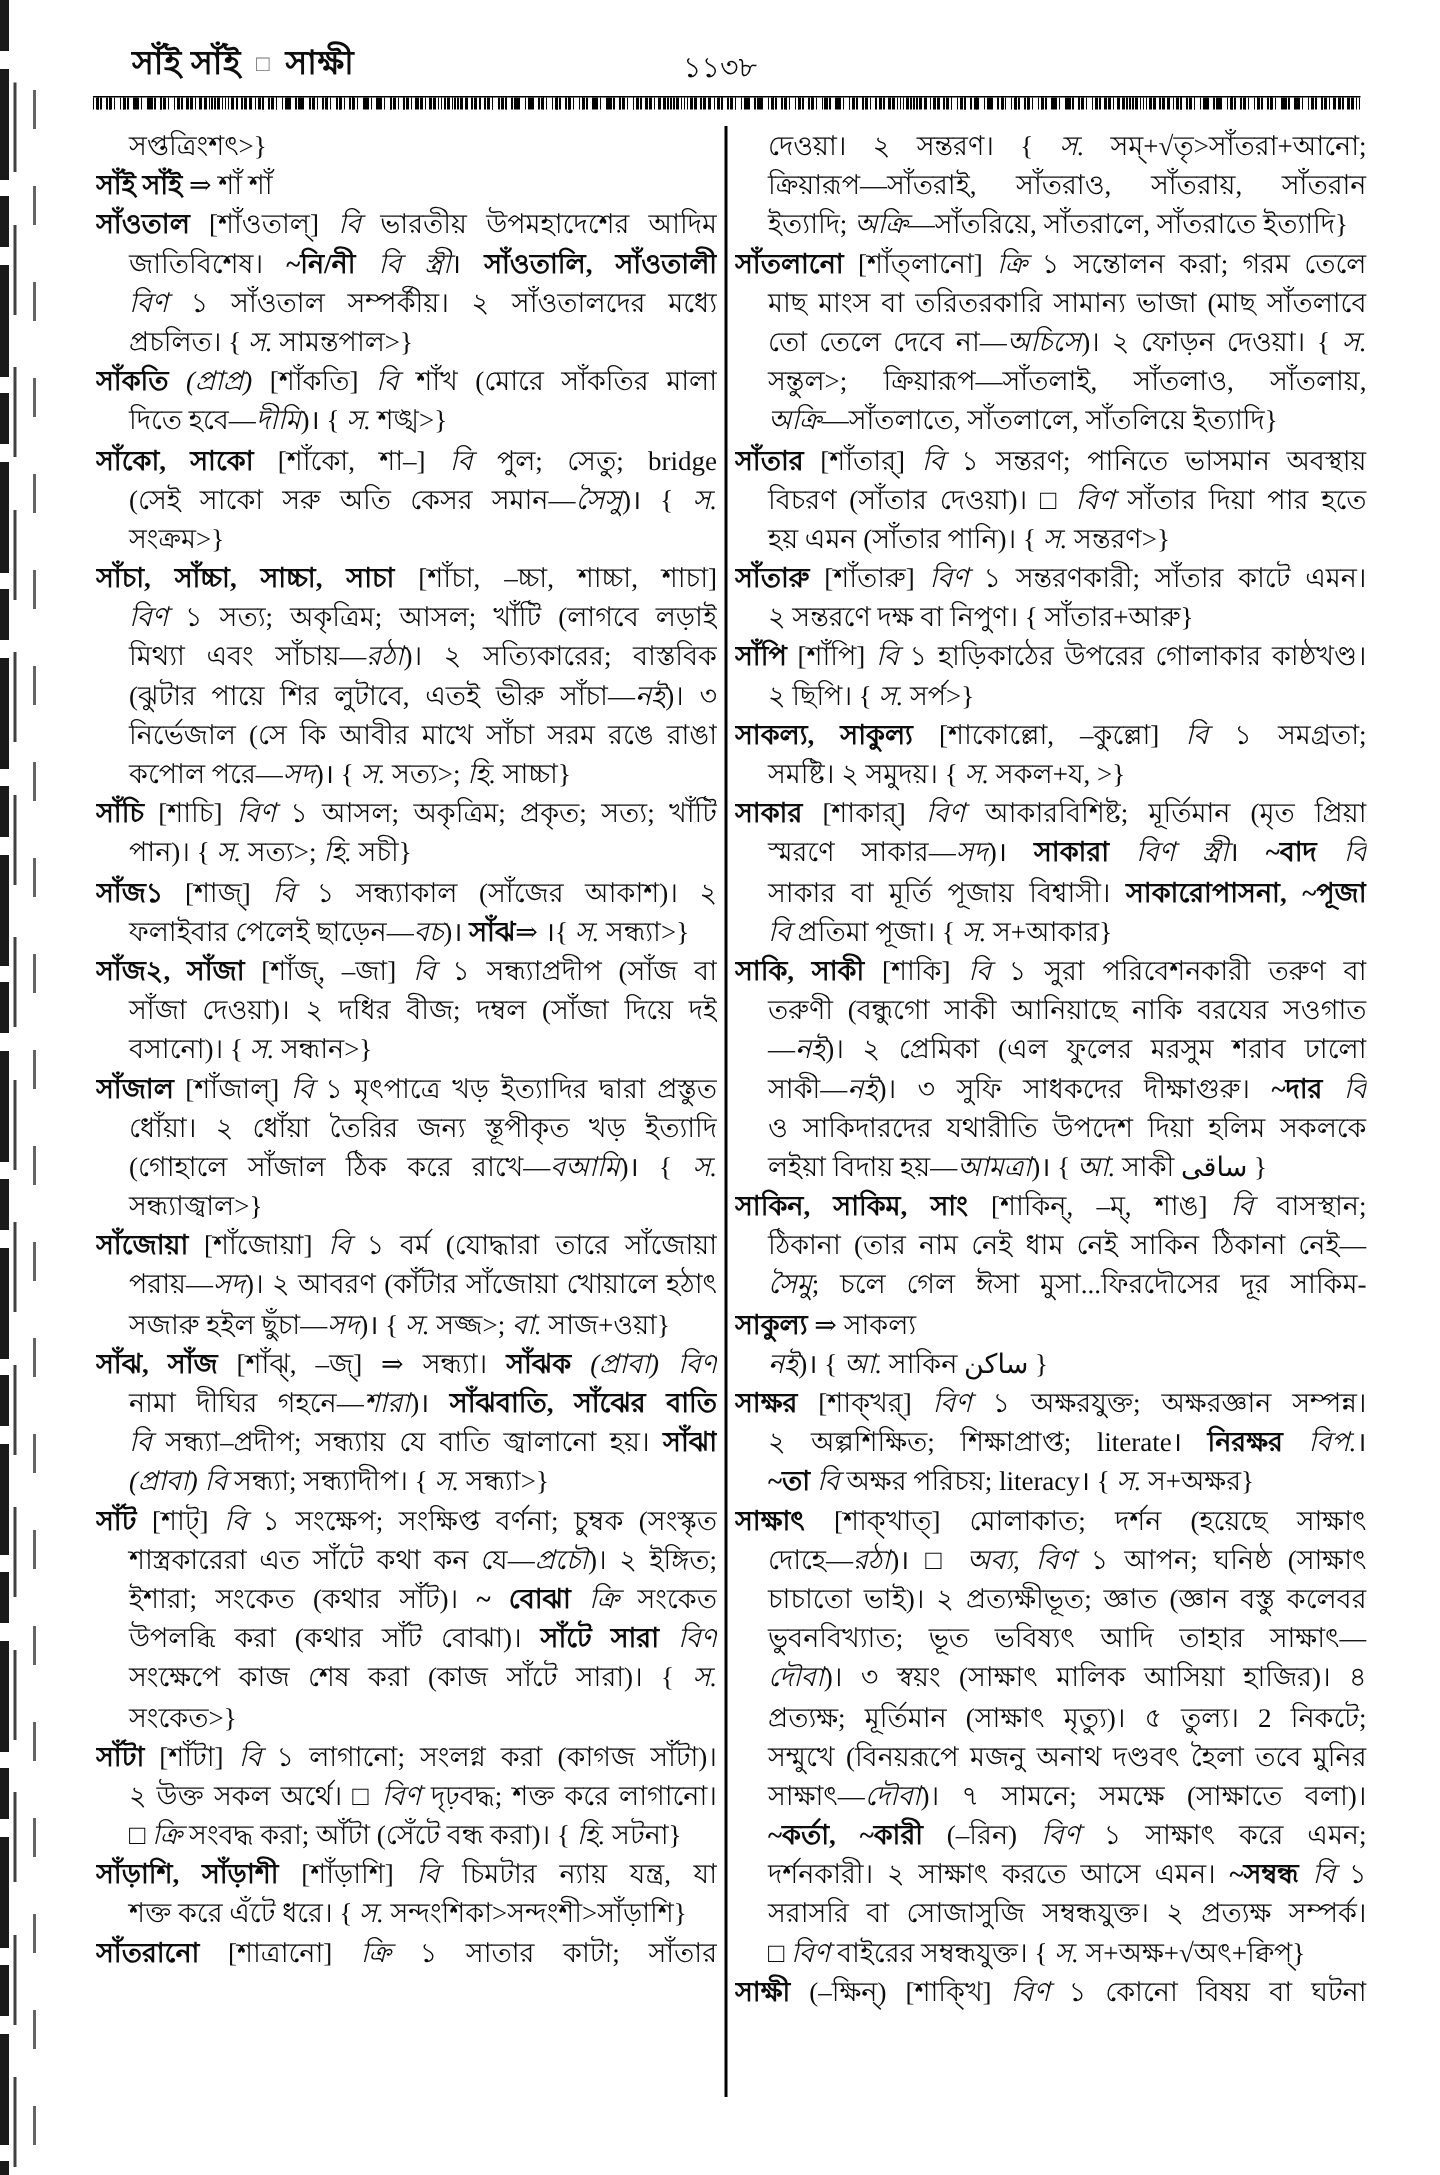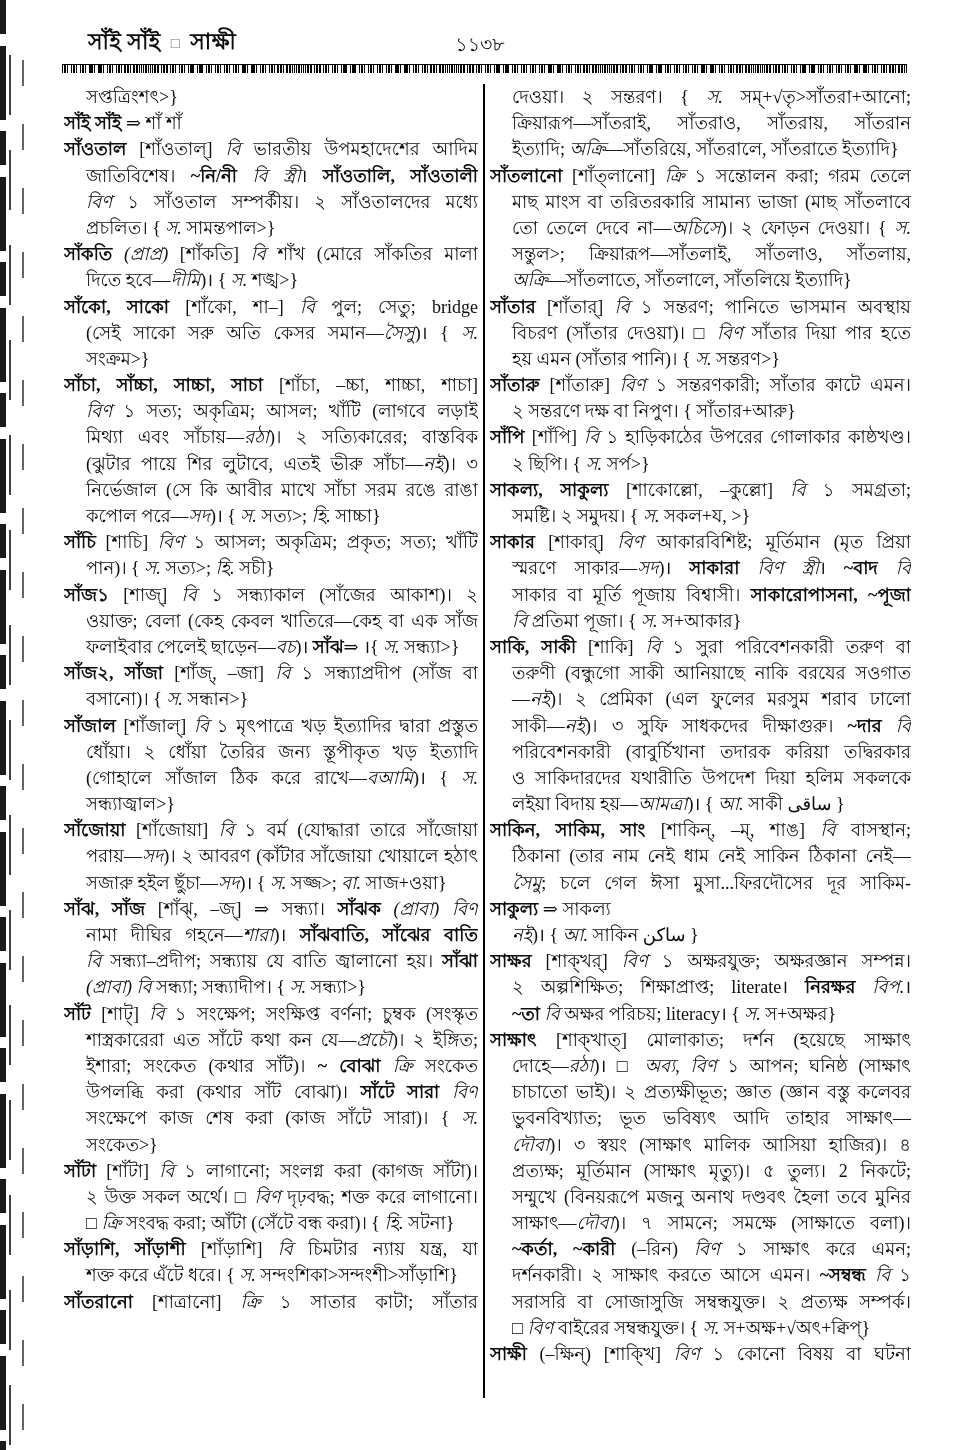--- a/index.html
+++ b/index.html
@@ -72,23 +72,23 @@
       <div class="line cont noj">সংক্রম&gt;}</div>
       <div class="line head"><b>সাঁচা, সাঁচ্চা, সাচ্চা, সাচা</b> [শাঁচা, –চ্চা, শাচ্চা, শাচা]</div>
       <div class="line cont"><i>বিণ</i> ১ সত্য; অকৃত্রিম; আসল; খাঁটি (লাগবে লড়াই</div>
       <div class="line cont">মিথ্যা এবং সাঁচায়—<i>রঠা</i>)। ২ সত্যিকারের; বাস্তবিক</div>
       <div class="line cont">(ঝুটার পায়ে শির লুটাবে, এতই ভীরু সাঁচা—<i>নই</i>)। ৩</div>
       <div class="line cont">নির্ভেজাল (সে কি আবীর মাখে সাঁচা সরম রঙে রাঙা</div>
       <div class="line cont noj">কপোল পরে—<i>সদ</i>)। { <i>স.</i> সত্য&gt;; <i>হি.</i> সাচ্চা}</div>
       <div class="line head"><b>সাঁচি</b> [শাচি] <i>বিণ</i> ১ আসল; অকৃত্রিম; প্রকৃত; সত্য; খাঁটি</div>
       <div class="line cont noj">পান)। { <i>স.</i> সত্য&gt;; <i>হি.</i> সচী}</div>
       <div class="line head"><b>সাঁজ১</b> [শাজ্] <i>বি</i> ১ সন্ধ্যাকাল (সাঁজের আকাশ)। ২</div>
-      <div class="line cont">ওয়াক্ত; বেলা (কেহ কেবল খাতিরে—কেহ বা এক সাঁজ</div>
       <div class="line cont noj">ফলাইবার পেলেই ছাড়েন—<i>বচ</i>)। <b>সাঁঝ</b>⇒ ।{ <i>স.</i> সন্ধ্যা&gt;}</div>
       <div class="line head"><b>সাঁজ২, সাঁজা</b> [শাঁজ্, –জা] <i>বি</i> ১ সন্ধ্যাপ্রদীপ (সাঁজ বা</div>
+      <div class="line cont">সাঁজা দেওয়া)। ২ দধির বীজ; দম্বল (সাঁজা দিয়ে দই</div>
       <div class="line cont noj">বসানো)। { <i>স.</i> সন্ধান&gt;}</div>
       <div class="line head"><b>সাঁজাল</b> [শাঁজাল্] <i>বি</i> ১ মৃৎপাত্রে খড় ইত্যাদির দ্বারা প্রস্তুত</div>
       <div class="line cont">ধোঁয়া। ২ ধোঁয়া তৈরির জন্য স্তূপীকৃত খড় ইত্যাদি</div>
       <div class="line cont">(গোহালে সাঁজাল ঠিক করে রাখে—<i>বআমি</i>)। { <i>স.</i></div>
       <div class="line cont noj">সন্ধ্যাজ্বাল&gt;}</div>
       <div class="line head"><b>সাঁজোয়া</b> [শাঁজোয়া] <i>বি</i> ১ বর্ম (যোদ্ধারা তারে সাঁজোয়া</div>
       <div class="line cont">পরায়—<i>সদ</i>)। ২ আবরণ (কাঁটার সাঁজোয়া খোয়ালে হঠাৎ</div>
       <div class="line cont noj">সজারু হইল ছুঁচা—<i>সদ</i>)। { <i>স.</i> সজ্জ&gt;; <i>বা.</i> সাজ+ওয়া}</div>
       <div class="line head"><b>সাঁঝ, সাঁজ</b> [শাঁঝ্, –জ্] ⇒ সন্ধ্যা। <b>সাঁঝক</b> <i>(প্রাবা)</i> <i>বিণ</i></div>
       <div class="line cont">নামা দীঘির গহনে—<i>শারা</i>)। <b>সাঁঝবাতি, সাঁঝের বাতি</b></div>
@@ -127,21 +127,20 @@
       <div class="line head"><b>সাকল্য, সাকুল্য</b> [শাকোল্লো, –কুল্লো] <i>বি</i> ১ সমগ্রতা;</div>
       <div class="line cont noj">সমষ্টি। ২ সমুদয়। { <i>স.</i> সকল+য, &gt;}</div>
       <div class="line head"><b>সাকার</b> [শাকার্] <i>বিণ</i> আকারবিশিষ্ট; মূর্তিমান (মৃত প্রিয়া</div>
       <div class="line cont">স্মরণে সাকার—<i>সদ</i>)। <b>সাকারা</b> <i>বিণ স্ত্রী</i>। <b>~বাদ</b> <i>বি</i></div>
       <div class="line cont">সাকার বা মূর্তি পূজায় বিশ্বাসী। <b>সাকারোপাসনা, ~পূজা</b></div>
       <div class="line cont noj"><i>বি</i> প্রতিমা পূজা। { <i>স.</i> স+আকার}</div>
       <div class="line head"><b>সাকি, সাকী</b> [শাকি] <i>বি</i> ১ সুরা পরিবেশনকারী তরুণ বা</div>
       <div class="line cont">তরুণী (বন্ধুগো সাকী আনিয়াছে নাকি বরযের সওগাত</div>
       <div class="line cont">—<i>নই</i>)। ২ প্রেমিকা (এল ফুলের মরসুম শরাব ঢালো</div>
       <div class="line cont">সাকী—<i>নই</i>)। ৩ সুফি সাধকদের দীক্ষাগুরু। <b>~দার</b> <i>বি</i></div>
-      <div class="line cont">পরিবেশনকারী (বাবুর্চিখানা তদারক করিয়া তদ্বিরকার</div>
       <div class="line cont">ও সাকিদারদের যথারীতি উপদেশ দিয়া হলিম সকলকে</div>
       <div class="line cont noj">লইয়া বিদায় হয়—<i>আমত্রা</i>)। { <i>আ.</i> সাকী ساقى }</div>
       <div class="line head"><b>সাকিন, সাকিম, সাং</b> [শাকিন্, –ম্, শাঙ] <i>বি</i> বাসস্থান;</div>
       <div class="line cont">ঠিকানা (তার নাম নেই ধাম নেই সাকিন ঠিকানা নেই—</div>
       <div class="line cont"><i>সৈমু</i>; চলে গেল ঈসা মুসা...ফিরদৌসের দূর সাকিম-</div>
       <div class="line head noj"><b>সাকুল্য</b> ⇒ সাকল্য</div>
       <div class="line cont noj"><i>নই</i>)। { <i>আ.</i> সাকিন ساكن }</div>
       <div class="line head"><b>সাক্ষর</b> [শাক্খর্] <i>বিণ</i> ১ অক্ষরযুক্ত; অক্ষরজ্ঞান সম্পন্ন।</div>
       <div class="line cont">২ অল্পশিক্ষিত; শিক্ষাপ্রাপ্ত; literate। <b>নিরক্ষর</b> <i>বিপ.</i>।</div>
       <div class="line cont noj"><b>~তা</b> <i>বি</i> অক্ষর পরিচয়; literacy। { <i>স.</i> স+অক্ষর}</div>

